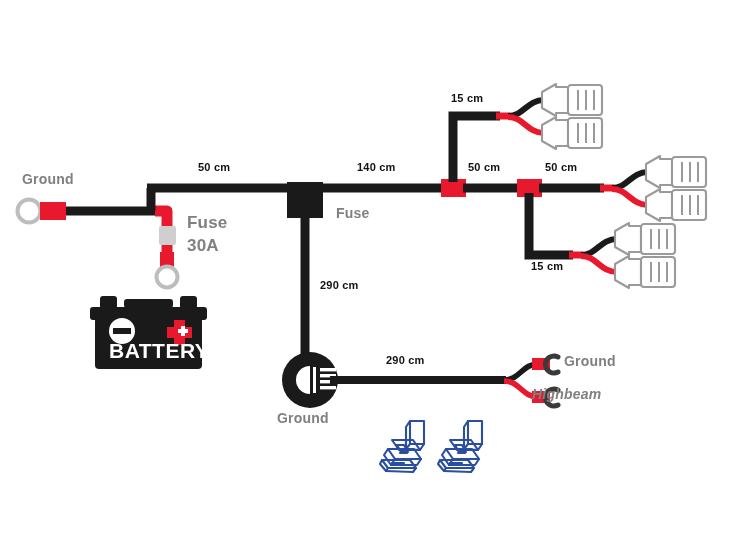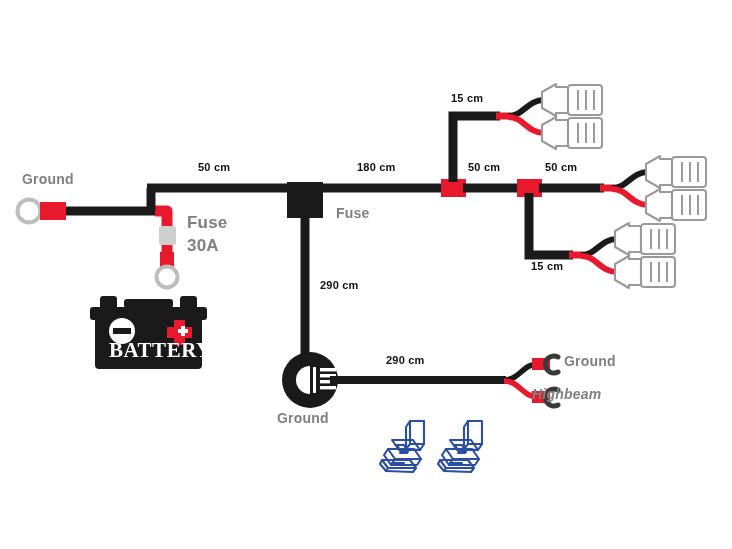--- a/index.html
+++ b/index.html
@@ -188,25 +188,25 @@
 
   </svg>
 
   <div class="lbl lbl-part" style="left:22px; top:172px;">Ground</div>
 
   <div class="lbl lbl-dim" style="left:198px; top:162px;">50 cm</div>
 
   <div class="lbl lbl-fuse" style="left:187px; top:212px;">Fuse</div>
   <div class="lbl lbl-fuse" style="left:187px; top:235px;">30A</div>
 
-  <div class="lbl" style="left:109px; top:340px; color:#ffffff; font-size:21px; letter-spacing:0.5px;font-family:Liberation Serif, serif;">BATTERY</div>
+  <div class="lbl" style="left:109px; top:340px; color:#ffffff; font-size:21px; letter-spacing:0.5px;">BATTERY</div>
 
   <div class="lbl lbl-part" style="left:336px; top:206px;">Fuse</div>
 
-  <div class="lbl lbl-dim" style="left:357px; top:162px;">180 cm</div>
+  <div class="lbl lbl-dim" style="left:357px; top:162px;">140 cm</div>
 
   <div class="lbl lbl-dim" style="left:451px; top:93px;">15 cm</div>
 
   <div class="lbl lbl-dim" style="left:468px; top:162px;">50 cm</div>
 
   <div class="lbl lbl-dim" style="left:545px; top:162px;">50 cm</div>
 
   <div class="lbl lbl-dim" style="left:531px; top:261px;">15 cm</div>
 
   <div class="lbl lbl-dim" style="left:320px; top:280px;">290 cm</div>

